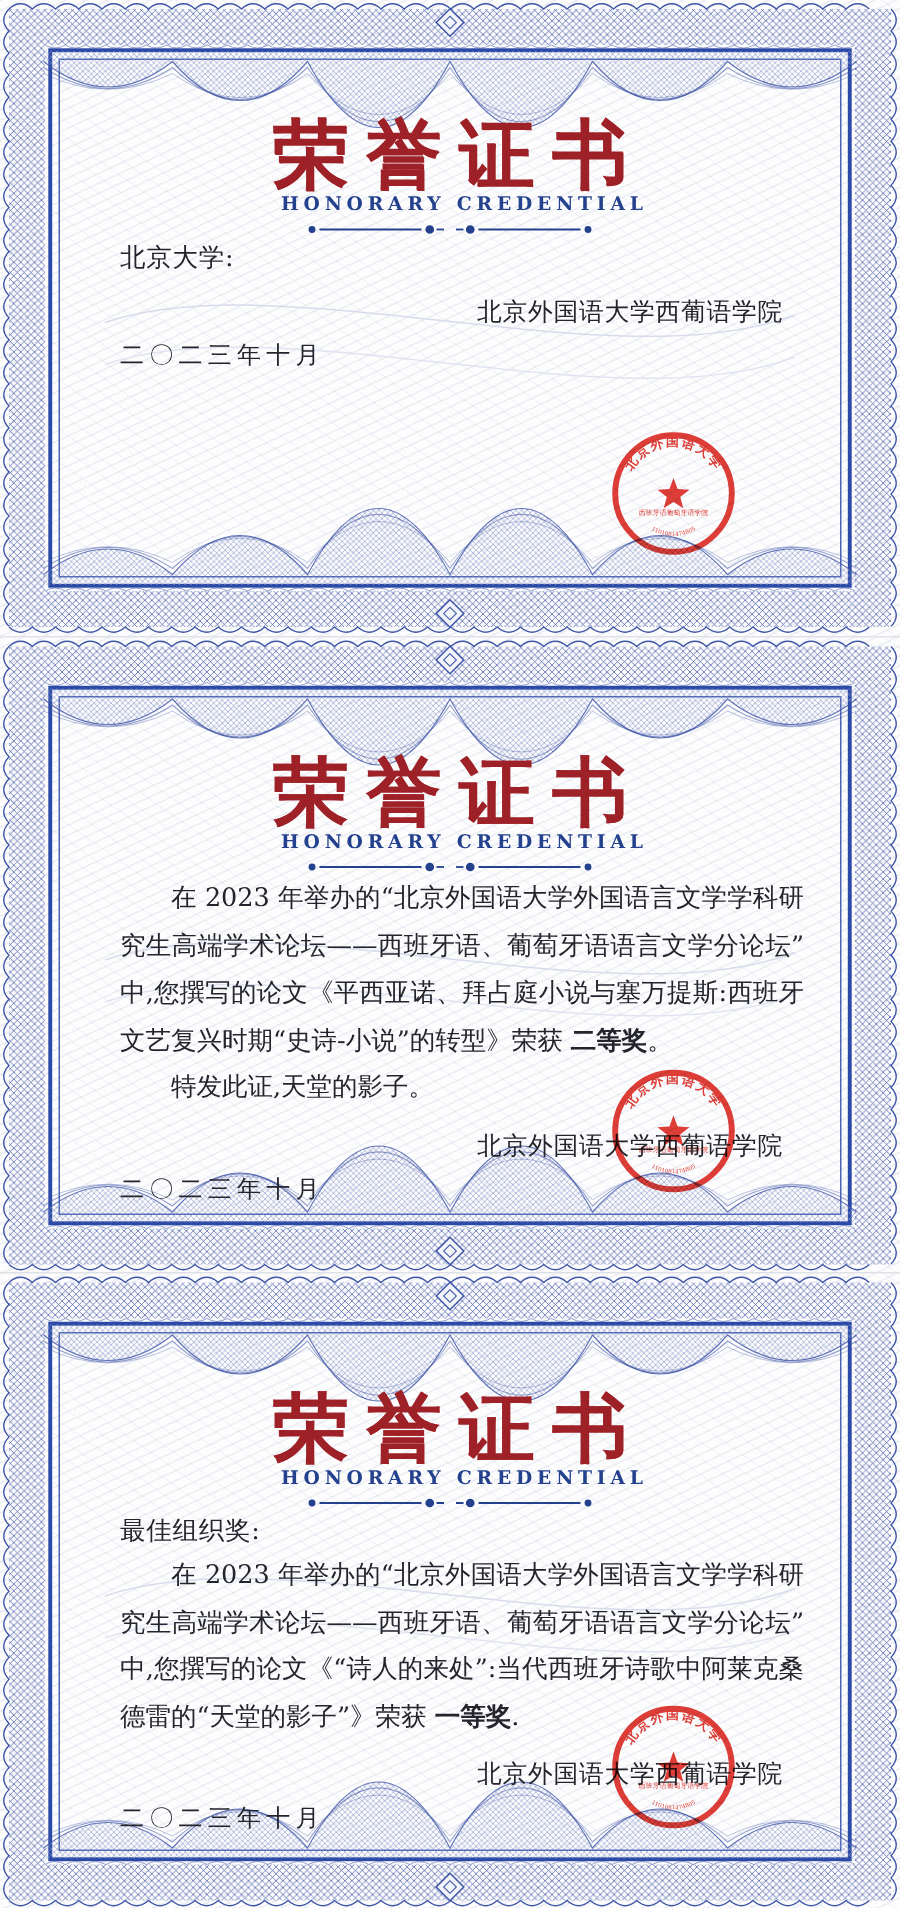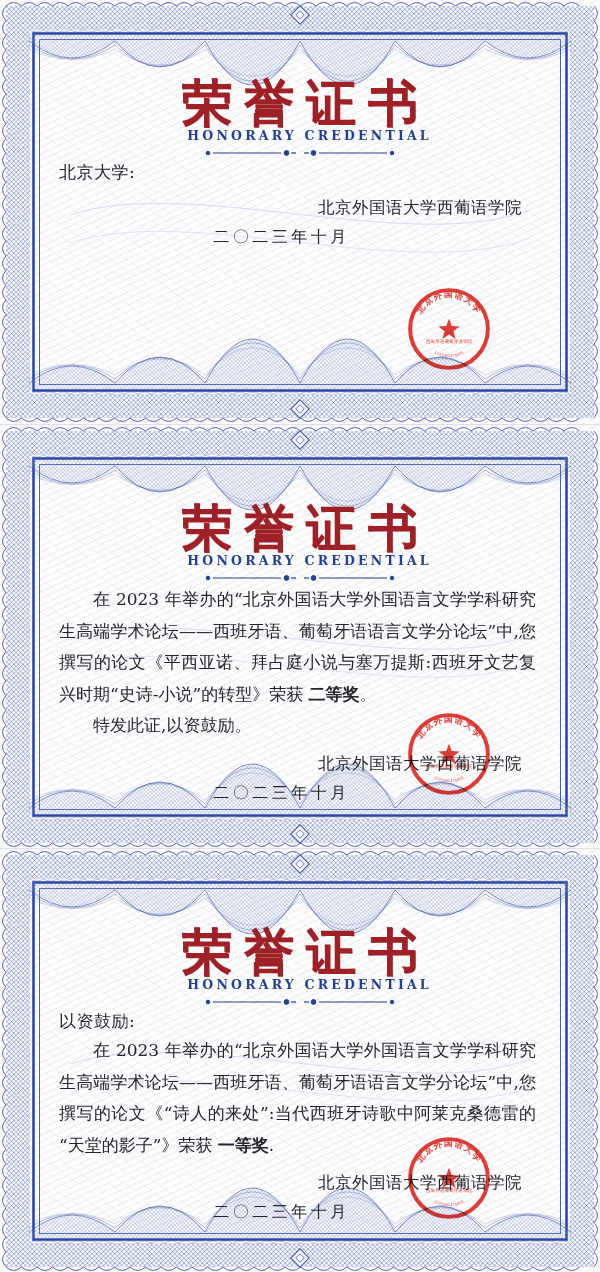--- a/index.html
+++ b/index.html
@@ -36,29 +36,29 @@
   }
   .subtitle {
     position: absolute; top: 128px; left: 16px; right: 0;
     text-align: center;
     font-size: 12.5px; font-weight: bold;
     letter-spacing: 3.2px; text-indent: 3.2px;
     color: #24418e;
   }
 
   .content {
-    position: absolute; left: 59px; right: 64px; top: 159px;
+    position: absolute; left: 80px; right: 64px; top: 159px;
     color: #24252c;
   }
   .recipient { font-size: 17px; line-height: 27px; letter-spacing: 0.5px; }
   .body-text { font-size: 17px; line-height: 31.5px; text-align: justify; text-indent: 2em; }
   .award { font-weight: bold; }
   .closing { font-size: 17px; line-height: 31.5px; text-indent: 2em; }
   .sig-line { text-align: right; margin-top: 11px; font-size: 16.5px; padding-right: 14px; letter-spacing: 0.5px; }
-  .date-line { text-align: center; margin-top: 8px; font-size: 16px; letter-spacing: 3.5px; padding-right: 32px; }
+  .date-line { text-align: left; margin-top: 8px; font-size: 16px; letter-spacing: 3.5px; padding-right: 32px; }
 
   .seal {
     position: absolute; left: 406px; top: 286px;
     width: 86px; height: 86px;
     mix-blend-mode: multiply; opacity: 0.93;
     pointer-events: none;
   }
 </style>
 </head>
 <body>
@@ -183,21 +183,21 @@
             <path d="M319,153 H387" stroke-width="1.2"></path>
             <circle cx="313.5" cy="153" r="2.4"></circle>
             <path d="M304,153 H309" stroke-width="1.2"></path>
           </g>
         </svg>
       </div>
     <div class="title">荣誉证书</div>
     <div class="subtitle">HONORARY CREDENTIAL</div>
     <div class="content">
       <p class="body-text"><span>在 2023 年举办的“北京外国语大学外国语言文学学科研究生高端学术论坛——西班牙语、葡萄牙语语言文学分论坛”中,您撰写的论文《平西亚诺、拜占庭小说与塞万提斯:西班牙文艺复兴时期“史诗-小说”的转型》荣获 </span><span class="award">二等奖</span><span>。</span></p>
-      <div class="closing">特发此证,以资鼓励。</div>
+      <div class="closing">特发此证,天堂的影子。</div>
       <div class="sig-line">北京外国语大学西葡语学院</div>
       <div class="date-line">二〇二三年十月</div>
     </div>
     <svg class="seal" viewBox="0 0 100 100">
       <defs>
         <path id="sa1" d="M15.2,62.7 A37,37 0 1 1 84.8,62.7"></path>
         <path id="sn1" d="M23,68.9 A33,33 0 0 0 77,68.9"></path>
       </defs>
       <circle cx="50" cy="50" r="45.2" fill="none" stroke="#de2f27" stroke-width="4.6"></circle>
       <text font-size="10" letter-spacing="1.5" font-weight="bold" fill="#de2f27"><textPath href="#sa1" startOffset="50%" text-anchor="middle">北京外国语大学</textPath></text>
@@ -253,21 +253,21 @@
             <circle cx="392" cy="153" r="1.8"></circle>
             <path d="M319,153 H387" stroke-width="1.2"></path>
             <circle cx="313.5" cy="153" r="2.4"></circle>
             <path d="M304,153 H309" stroke-width="1.2"></path>
           </g>
         </svg>
       </div>
     <div class="title">荣誉证书</div>
     <div class="subtitle">HONORARY CREDENTIAL</div>
     <div class="content">
-      <div class="recipient">以资鼓励:</div>
+      <div class="recipient">最佳组织奖:</div>
       <p class="body-text"><span>在 2023 年举办的“北京外国语大学外国语言文学学科研究生高端学术论坛——西班牙语、葡萄牙语语言文学分论坛”中,您撰写的论文《“诗人的来处”:当代西班牙诗歌中阿莱克桑德雷的“天堂的影子”》荣获 </span><span class="award">一等奖</span><span>.</span></p>
       <div class="sig-line">北京外国语大学西葡语学院</div>
       <div class="date-line">二〇二三年十月</div>
     </div>
     <svg class="seal" viewBox="0 0 100 100">
       <defs>
         <path id="sa2" d="M15.2,62.7 A37,37 0 1 1 84.8,62.7"></path>
         <path id="sn2" d="M23,68.9 A33,33 0 0 0 77,68.9"></path>
       </defs>
       <circle cx="50" cy="50" r="45.2" fill="none" stroke="#de2f27" stroke-width="4.6"></circle>

